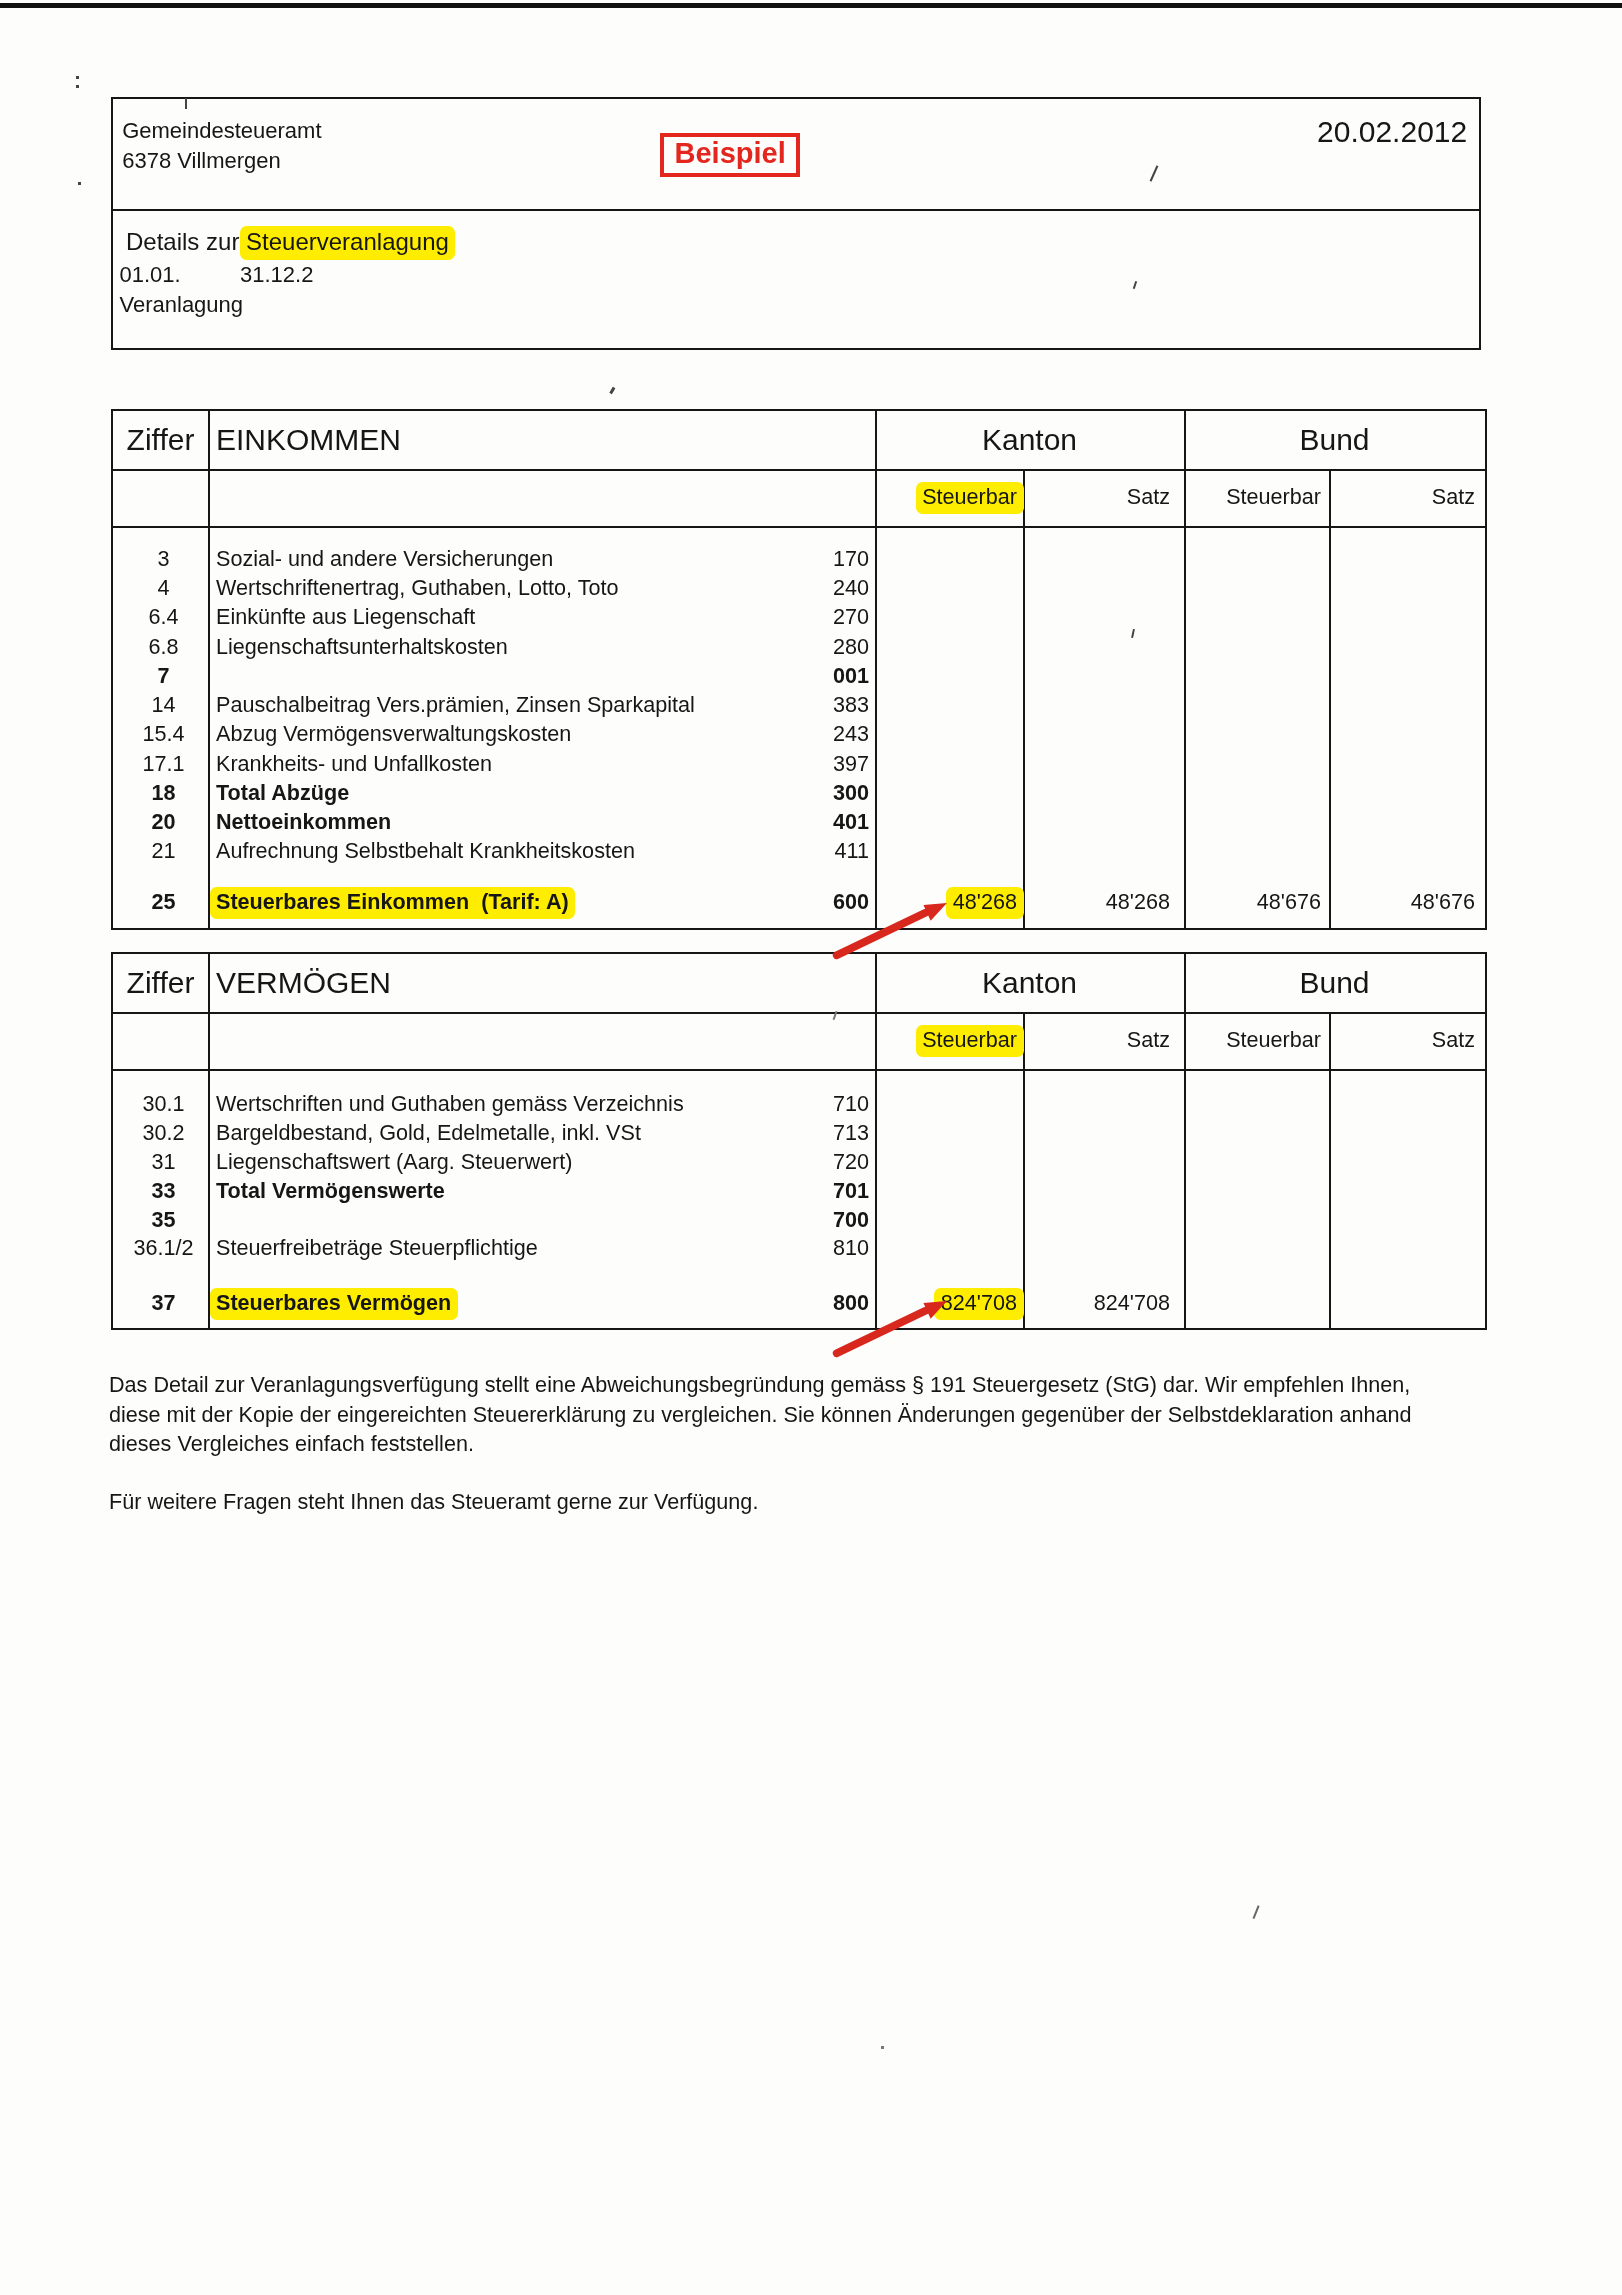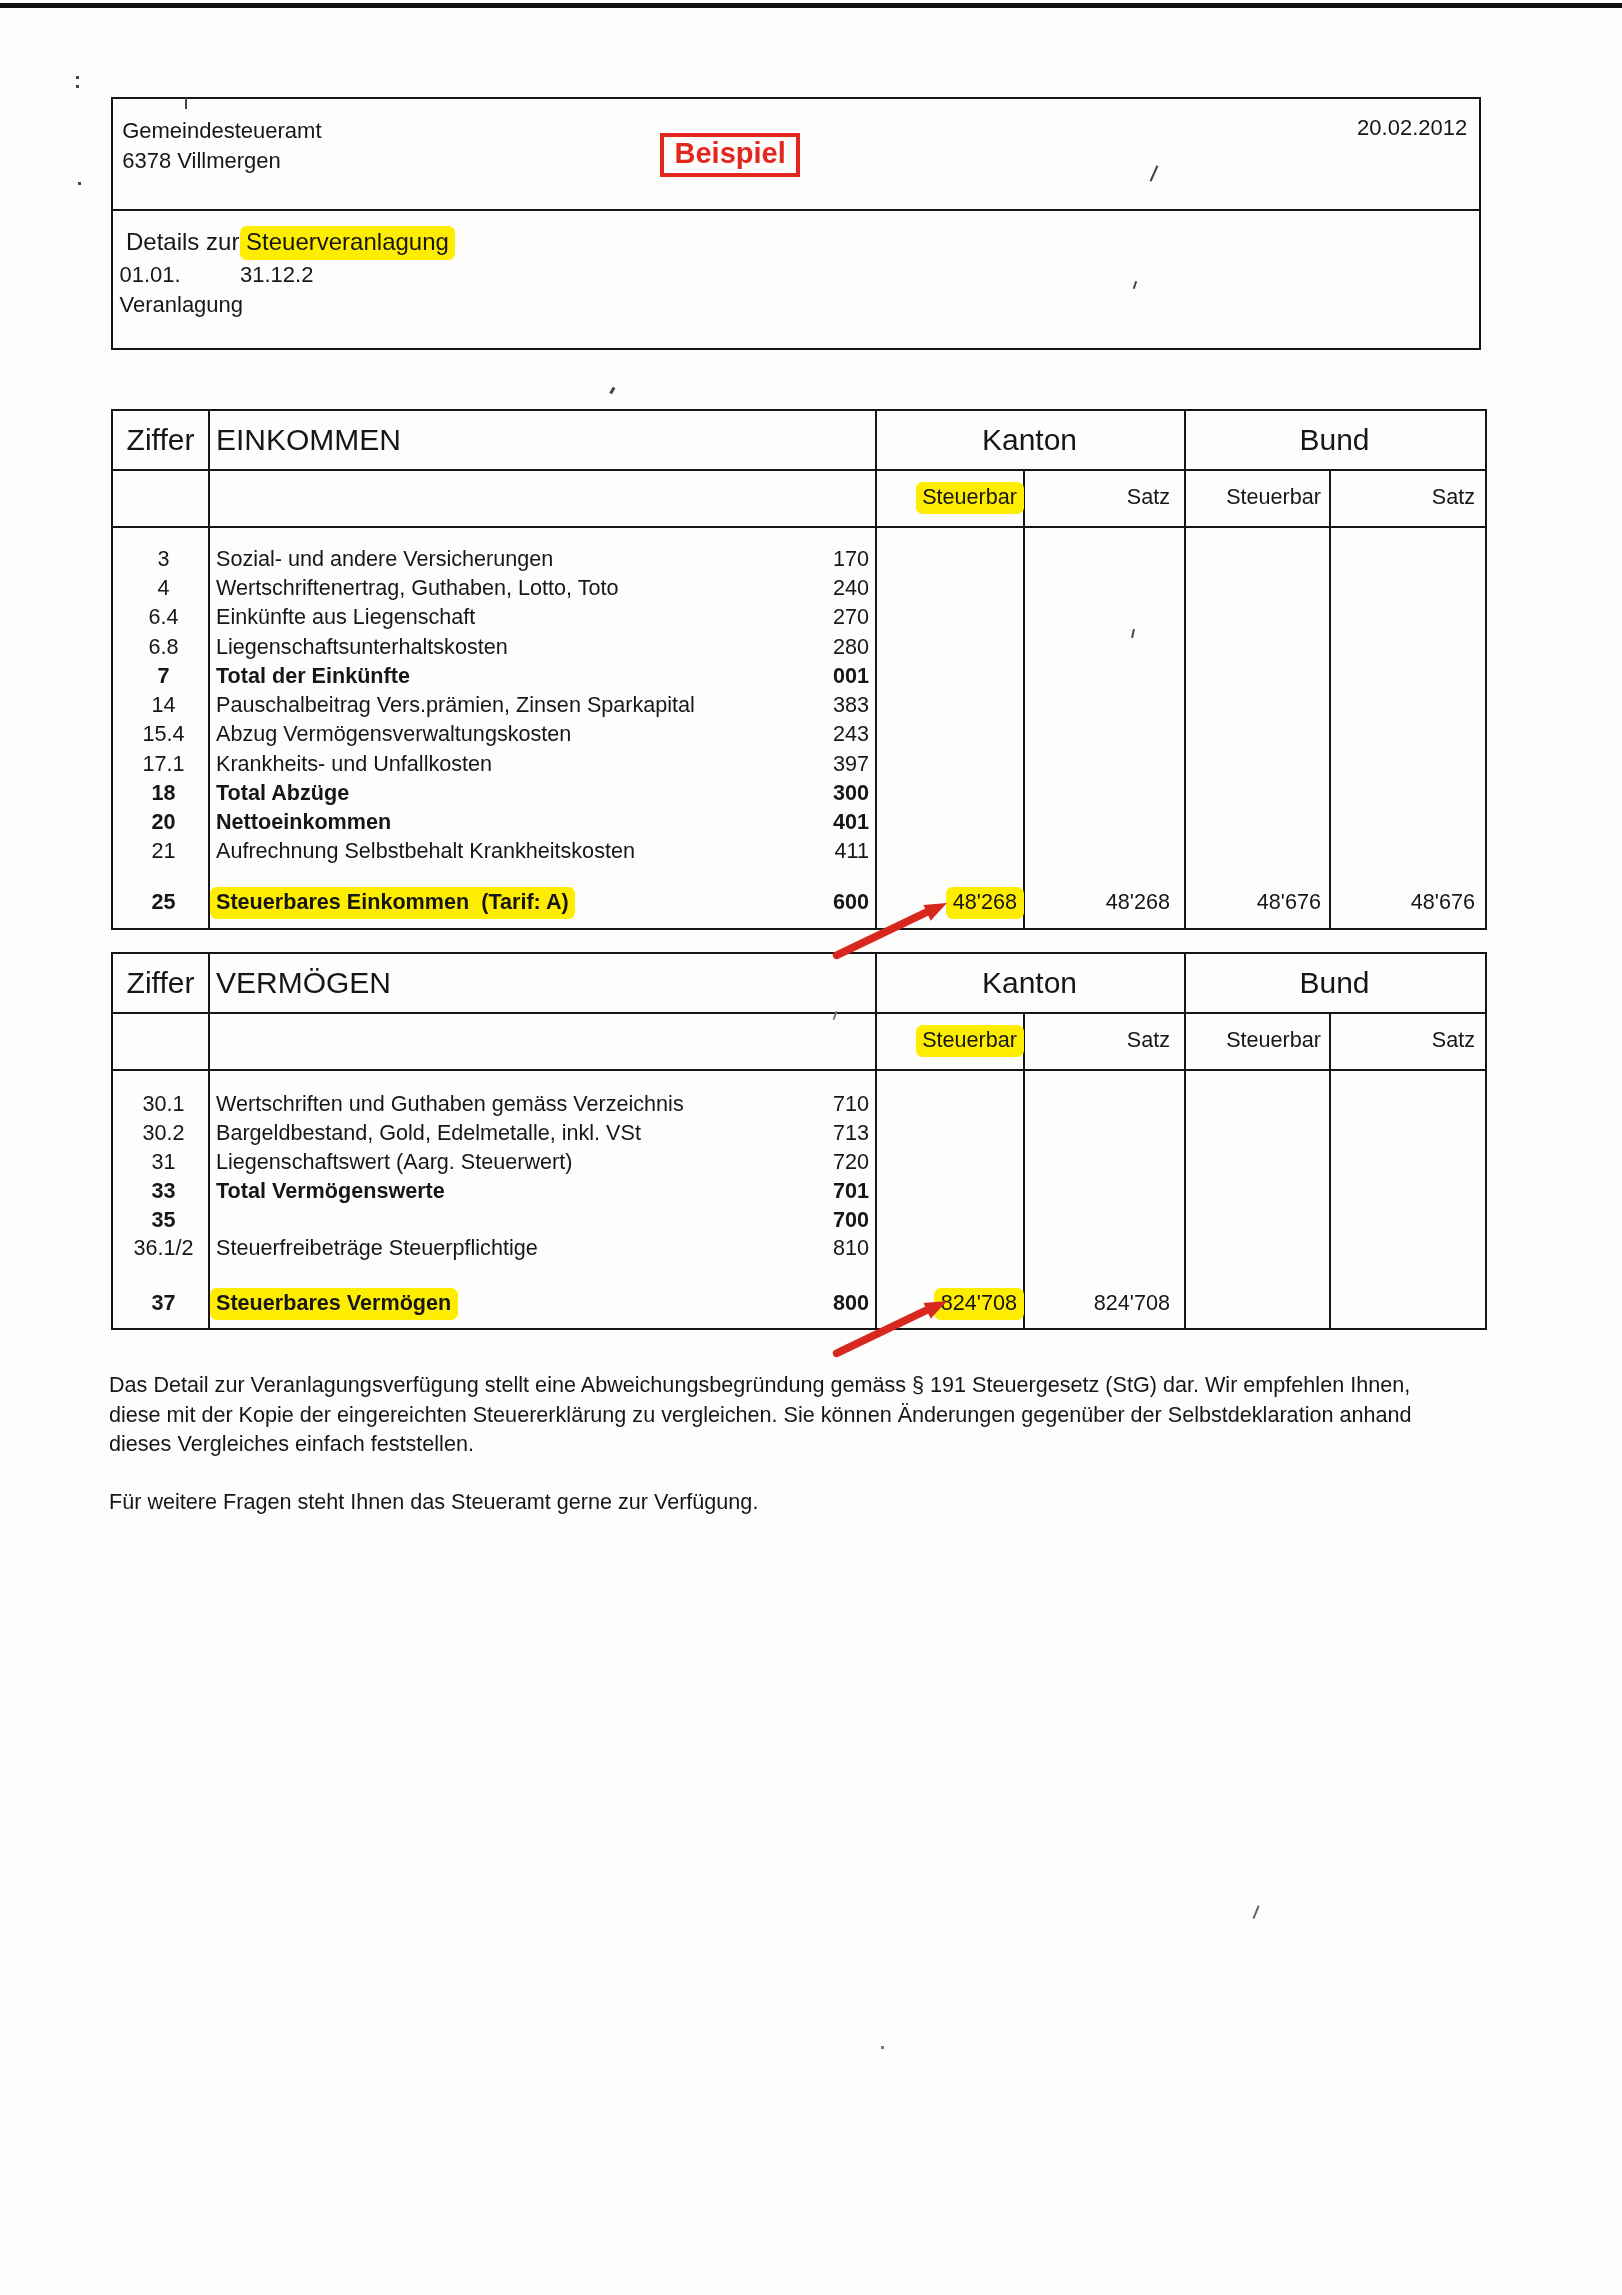--- a/index.html
+++ b/index.html
@@ -5,21 +5,21 @@
   html,body{margin:0;padding:0;background:#e8e8e8;}
   .page{position:relative;width:1623px;height:2295px;background:#fdfdfc;overflow:hidden;
         font-family:"Liberation Sans","DejaVu Sans",sans-serif;color:#161616;}
   .box{position:absolute;border:2.6px solid #161616;}
   .scanline{position:absolute;left:0;top:2.6px;width:1623px;height:5.9px;background:#111;}
   .speck{position:absolute;background:#444;}
   
   .hdr-line{position:absolute;left:9.2px;font-size:22px;line-height:29px;white-space:pre;}
   .stamp{position:absolute;border:4.6px solid #e3271e;color:#e3271e;font-size:29px;font-weight:bold;
          padding:1.3px 10.5px 3.9px 10.5px;line-height:31px;}
-  .doc-date{position:absolute;right:11.8px;top:15.7px;font-size:22px;}
+  .doc-date{position:absolute;right:11.8px;top:15.7px;font-size:30px;}
   
   .d-title{position:absolute;left:13px;top:17px;font-size:24px;white-space:pre;}
   .d-line{position:absolute;font-size:22px;white-space:pre;}
   
   .tbl{position:absolute;left:111px;width:1372px;border:2.6px solid #161616;background:transparent;}
   .vline{position:absolute;width:2px;background:#161616;}
   .hline{position:absolute;left:0;width:100%;height:2px;background:#161616;}
   .v-full{top:0;bottom:0;}
   .v-sub{top:58px;bottom:0;}
   .x1{left:95px;} .x2{left:762px;} .x3{left:910px;} .x4{left:1071px;} .x5{left:1216px;}
@@ -118,21 +118,20 @@
       <span class="cell c-ziffer">6.8</span>
       <span class="cell c-label">Liegenschaftsunterhaltskosten</span>
       <span class="cell c-code">280</span>
       <span class="cell c-ks"></span>
       <span class="cell c-kz"></span>
       <span class="cell c-bs"></span>
       <span class="cell c-bz"></span>
     </div>
         <div class="trow b" style="top: 250px;">
       <span class="cell c-ziffer">7</span>
-      <span class="cell c-label">Total der Einkünfte</span>
       <span class="cell c-code">001</span>
       <span class="cell c-ks"></span>
       <span class="cell c-kz"></span>
       <span class="cell c-bs"></span>
       <span class="cell c-bz"></span>
     </div>
         <div class="trow" style="top: 279px;">
       <span class="cell c-ziffer">14</span>
       <span class="cell c-label">Pauschalbeitrag Vers.prämien, Zinsen Sparkapital</span>
       <span class="cell c-code">383</span>

